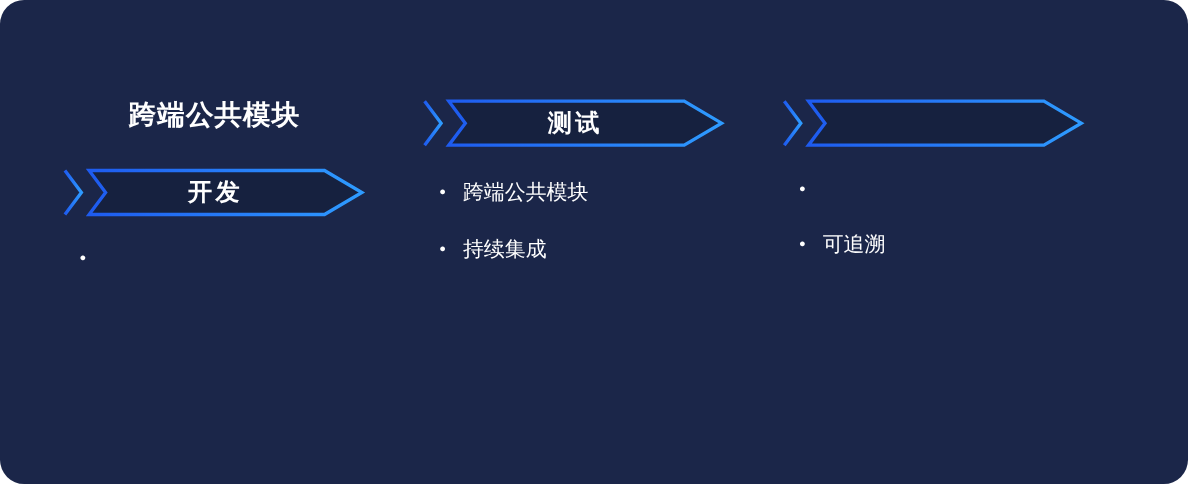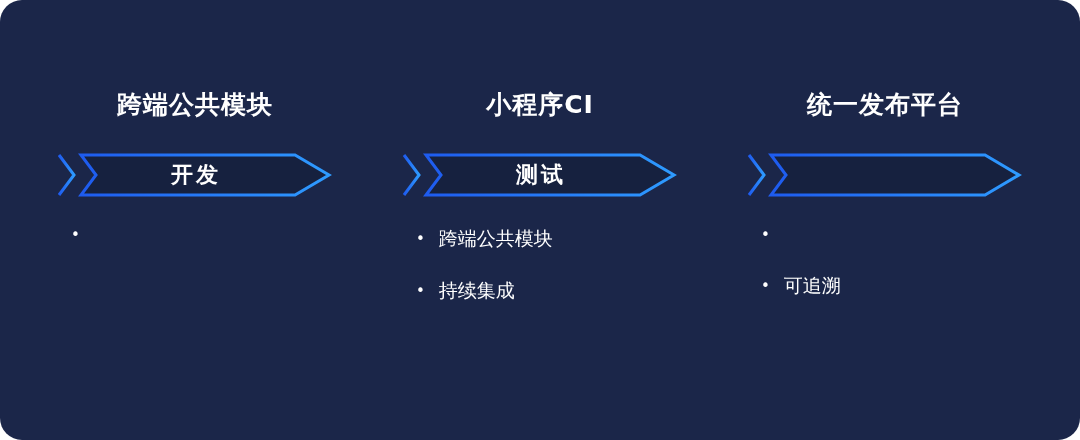--- a/index.html
+++ b/index.html
@@ -14,21 +14,21 @@
     background: #1B2649;
     border-radius: 22px;
     overflow: hidden;
     font-family: "DejaVu Sans", "Liberation Sans", sans-serif;
     color: #ffffff;
     box-sizing: border-box;
   }
   .columns {
     display: flex;
     padding: 88px 55px 0 55px;
-    gap: 65px;
+    gap: 47px;
   }
   .column {
     width: 280px;
     flex: 0 0 280px;
   }
   .col-title {
     text-align: center;
     font-size: 25px;
     font-weight: 700;
     letter-spacing: 1px;
@@ -101,21 +101,20 @@
         <div class="stage-label">开发</div>
       </div>
       <ul class="bullets">
         <li>
           <span class="dot">•</span>
         </li>
       </ul>
     </div>
 
     <div class="column">
-      <div class="col-title">小程序CI</div>
       <div class="arrow-wrap">
         <svg class="arrow-svg" viewBox="0 0 280 48">
           <defs>
             <linearGradient id="grad2" x1="0" y1="0" x2="1" y2="0">
               <stop offset="0" stop-color="#1E5BEF"></stop>
               <stop offset="1" stop-color="#2E9BFF"></stop>
             </linearGradient>
           </defs>
           <polyline points="4,4 19,24 4,44" fill="none" stroke="url(#grad2)" stroke-width="3"></polyline>
           <polygon points="26,4 240,4 274,24 240,44 26,44 41,24" fill="#16213F" stroke="url(#grad2)" stroke-width="3" stroke-linejoin="miter"></polygon>
@@ -128,21 +127,20 @@
           <span>跨端公共模块</span>
         </li>
         <li>
           <span class="dot">•</span>
           <span>持续集成</span>
         </li>
       </ul>
     </div>
 
     <div class="column">
-      <div class="col-title">统一发布平台</div>
       <div class="arrow-wrap">
         <svg class="arrow-svg" viewBox="0 0 280 48">
           <defs>
             <linearGradient id="grad3" x1="0" y1="0" x2="1" y2="0">
               <stop offset="0" stop-color="#1E5BEF"></stop>
               <stop offset="1" stop-color="#2E9BFF"></stop>
             </linearGradient>
           </defs>
           <polyline points="4,4 19,24 4,44" fill="none" stroke="url(#grad3)" stroke-width="3"></polyline>
           <polygon points="26,4 240,4 274,24 240,44 26,44 41,24" fill="#16213F" stroke="url(#grad3)" stroke-width="3" stroke-linejoin="miter"></polygon>

